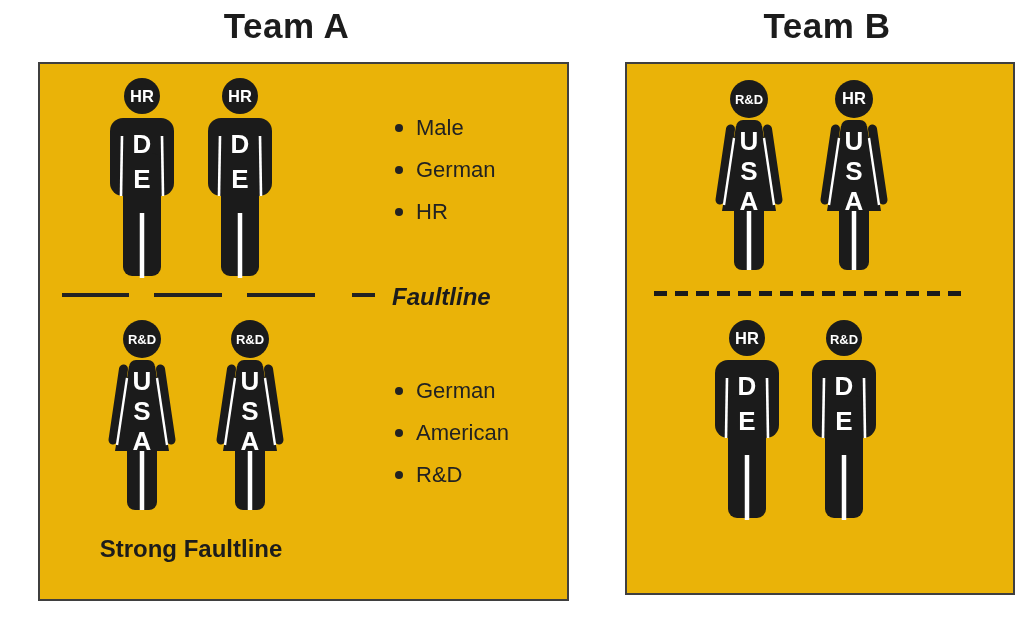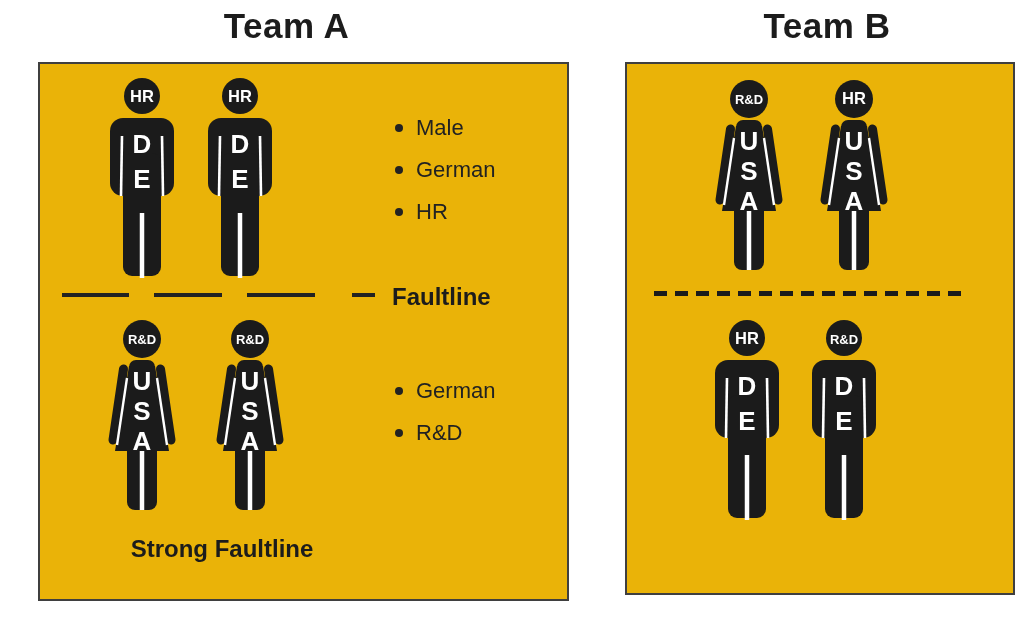--- a/index.html
+++ b/index.html
@@ -16,21 +16,21 @@
 
   .fig{position:absolute;}
   .fig svg{display:block;}
   .fig svg text{font-family:"Liberation Sans",sans-serif;font-weight:bold;fill:#ffffff;text-anchor:middle;}
 
   .bullets{position:absolute;display:flex;flex-direction:column;gap:18px;list-style:none;margin:0;padding:0;}
   .bullets li{display:flex;align-items:center;height:24px;font-size:22px;color:#222;}
   .bullet-dot{width:8px;height:8px;border-radius:50%;background:#222;margin-right:13px;flex:0 0 auto;}
 
   .dash{position:absolute;height:4px;background:#222;}
-  .faultline-label{position:absolute;font-size:24px;font-weight:bold;color:#1c1c1c;line-height:26px;}
+  .faultline-label{position:absolute;font-size:24px;font-weight:bold;color:#1c1c1c;line-height:26px;font-style:italic;}
 
   .dashed-line{position:absolute;height:5px;background:repeating-linear-gradient(90deg,#1b1b1b 0px,#1b1b1b 13px,transparent 13px,transparent 21px);}
 
   .caption{position:absolute;font-size:24px;font-weight:bold;text-align:center;color:#1c1c1c;line-height:26px;}
 </style>
 </head>
 <body>
 
 <div class="canvas">
 
@@ -122,25 +122,29 @@
       </svg>
     </div>
 
     <ul class="bullets" style="left:355px;top:315px;">
       <li>
           <span class="bullet-dot"></span>
           <span>German</span>
         </li>
       <li>
           <span class="bullet-dot"></span>
+          <span>American</span>
+        </li>
+      <li>
+          <span class="bullet-dot"></span>
           <span>R&amp;D</span>
         </li>
     </ul>
 
-    <div class="caption" style="left:0px;top:472px;width:302px;padding-left:31px;">Strong Faultline</div>
+    <div class="caption" style="left:0px;top:472px;width:302px;">Strong Faultline</div>
   </div>
 
   <div class="panel panel-b">
 
     <div class="fig" style="left:87px;top:16px;">
       <svg viewBox="0 0 70 190" width="70" height="190">
         <circle cx="35" cy="19" r="19" fill="#1b1b1b"></circle>
         <rect x="20" y="115" width="30" height="75" rx="8" fill="#1b1b1b"></rect>
         <line x1="35" y1="128" x2="35" y2="190" stroke="#fff" stroke-width="4.5"></line>
         <rect x="22" y="40" width="26" height="16" rx="7" fill="#1b1b1b"></rect>

